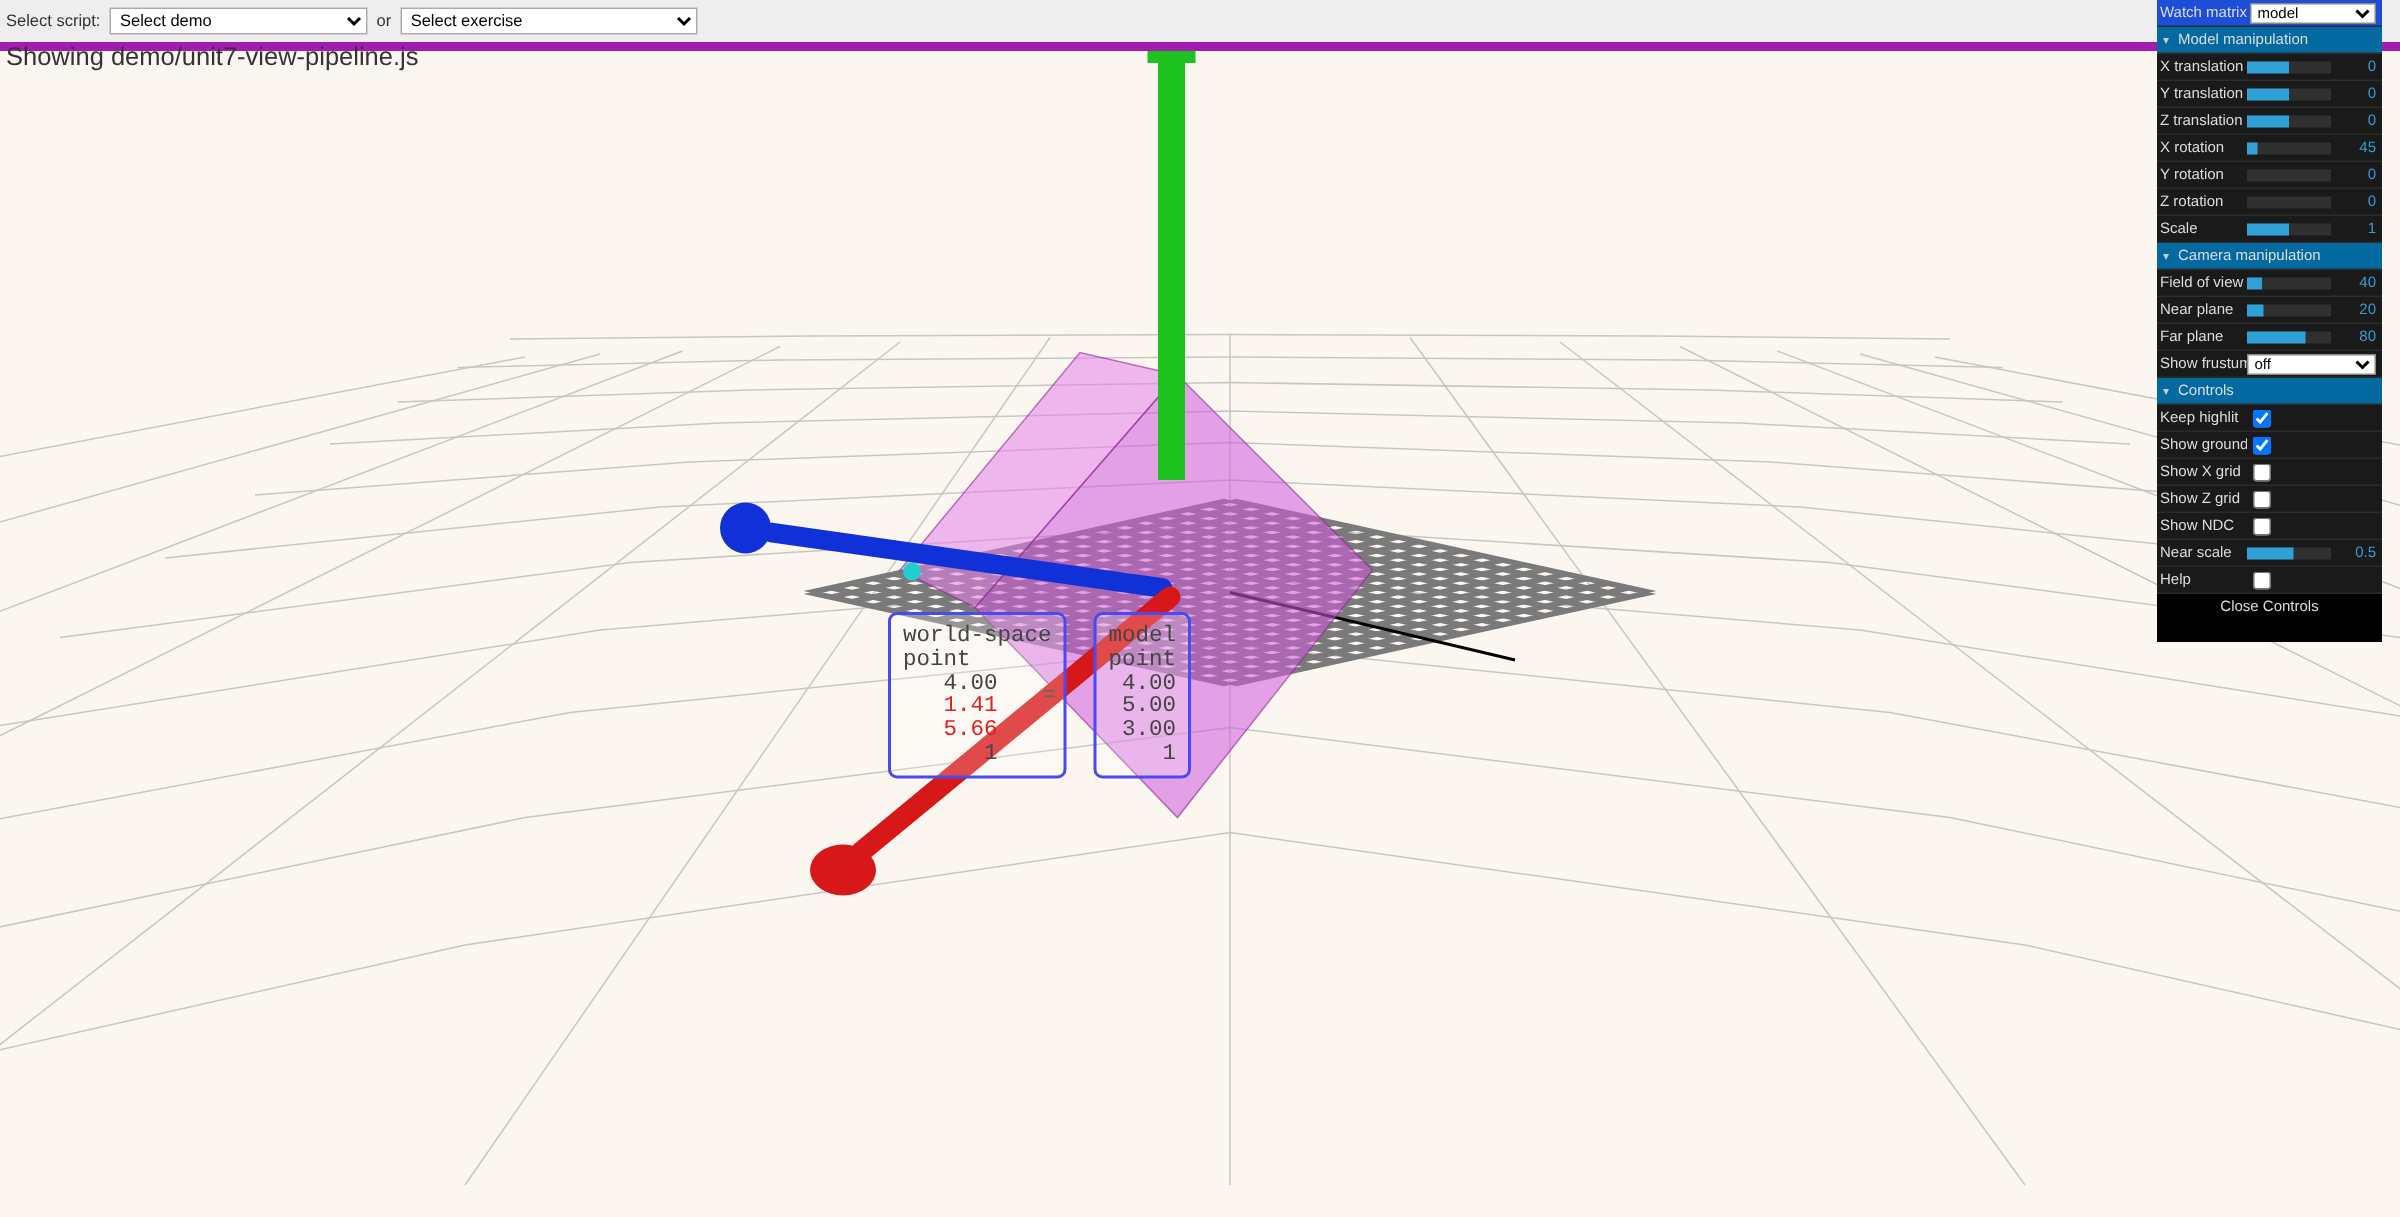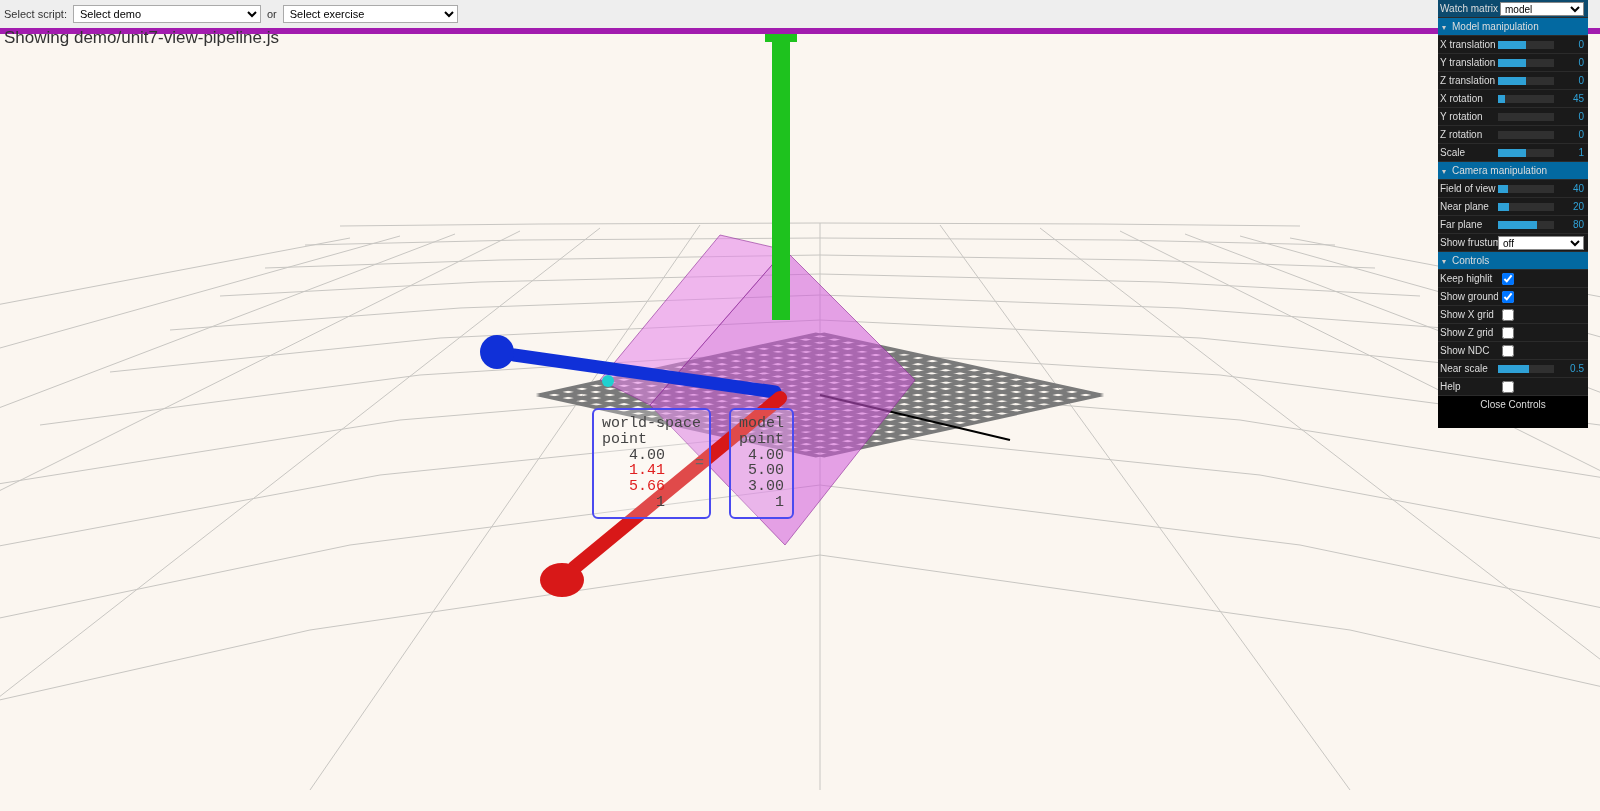--- a/index.html
+++ b/index.html
@@ -28,22 +28,22 @@
     color: #333;
     z-index: 50;
   }
   .top-bar select {
     font-size: 11px;
     border: 1px solid #aaa;
     background: #fff;
     height: 18px;
     padding: 0 2px;
   }
-  #demo-select { width: 188px; }
-  #exercise-select { width: 175px; }
+  #demo-select { width: 172px; }
+  #exercise-select { width: 198px; }
   .status-line {
     position: absolute;
     left: 4px;
     top: 28px;
     font-size: 17px;
     color: #333;
     z-index: 50;
   }
   
   .viewport {
@@ -100,21 +100,21 @@
     z-index: 100;
     user-select: none;
   }
   .gui-row {
     display: flex;
     align-items: center;
     height: 17px;
     border-bottom: 1px solid #2b2b2b;
     padding: 0 4px 0 2px;
   }
-  .gui-row.header-row { background: #0c4a6e; }
+  .gui-row.header-row { background: #1d4ed8; }
   .gui-row .label {
     flex: 0 0 58px;
     white-space: nowrap;
     overflow: hidden;
   }
   .gui-row.header-row .label { flex: 0 0 60px; }
   .gui-row select.gui-select {
     flex: 1;
     background: #fff;
     color: #000;

